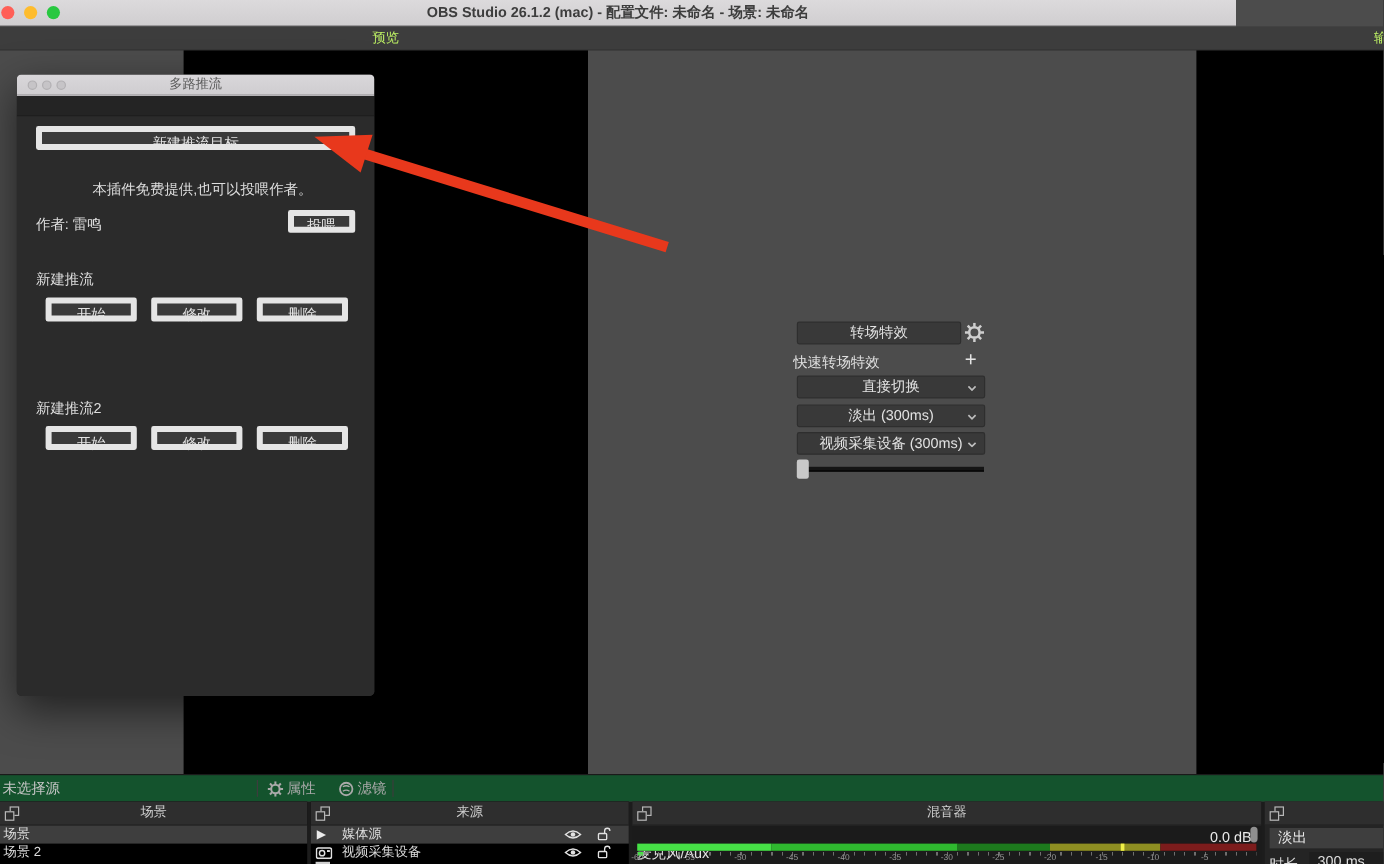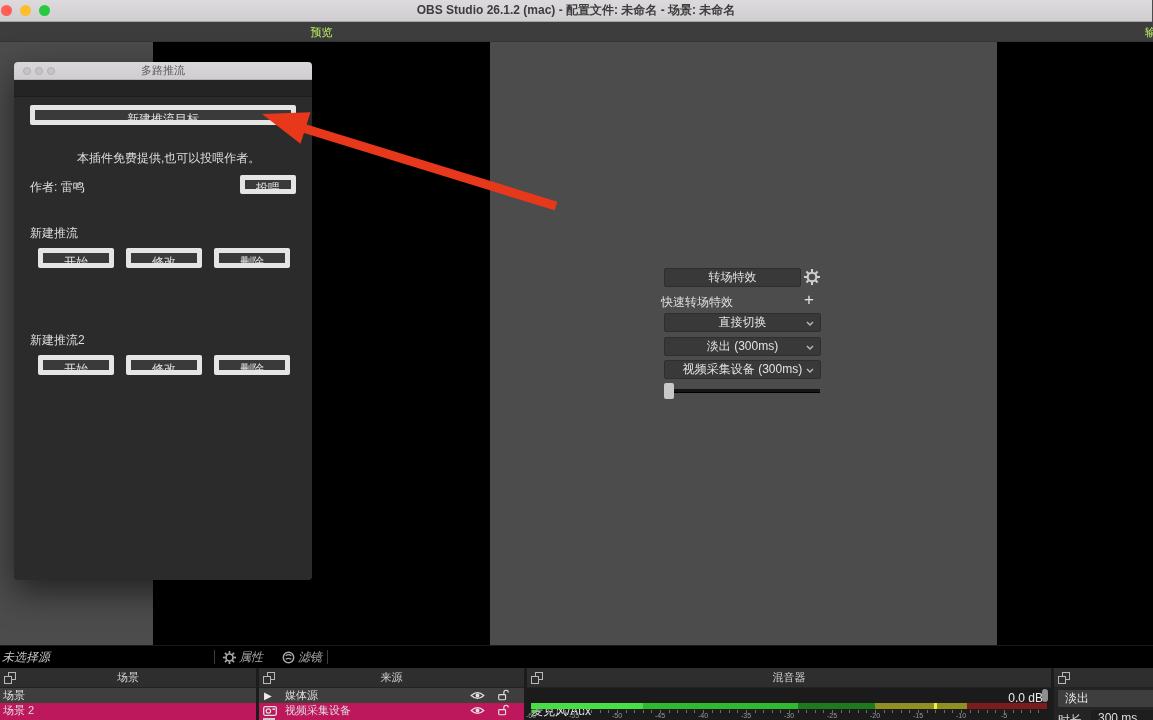--- a/index.html
+++ b/index.html
@@ -1,20 +1,20 @@
 <!DOCTYPE html>
 <html><head>
 <meta charset="utf-8">
 <style>
   html,body{margin:0;padding:0;background:#333;}
   #app{position:relative;width:1153px;height:720px;overflow:hidden;background:#4c4c4c;
        font-family:"Liberation Sans","DejaVu Sans",sans-serif;color:#ddd;-webkit-font-smoothing:antialiased;}
   .abs{position:absolute;}
   
-  .titlebar{left:0;top:0;width:1152px;height:22px;background:linear-gradient(#dcdadc,#d0ced0);
+  .titlebar{left:0;top:0;width:1030px;height:22px;background:linear-gradient(#dcdadc,#d0ced0);
             border-bottom:1px solid #a8a6a8;box-sizing:border-box;}
   .titlebar .title{width:100%;text-align:center;line-height:21px;font-size:12px;font-weight:700;color:#3d3d3d;}
   .tl{width:11px;height:11px;border-radius:50%;top:5px;}
   
   .strip{left:0;top:22px;width:1153px;height:20px;background:#3d3d3d;border-bottom:1px solid #353535;box-sizing:border-box;}
   .strip .vlabel{font-size:11px;color:#bef264;line-height:20px;text-align:center;}
   
   .canvas{background:#000;top:42px;height:603px;}
   
   .dialog{left:14px;top:62px;width:298px;height:518px;background:#282828;border-radius:4px;
@@ -29,27 +29,27 @@
        font-size:12px;text-align:center;box-sizing:border-box;}
   .dlg-text{font-size:12px;color:#dedede;}
   
   .tbtn{background:#393939;border:1px solid #2e2e2e;border-radius:2px;color:#e2e2e2;font-size:12px;
         text-align:center;box-sizing:border-box;}
   .dd{background:#393939;border:1px solid #2e2e2e;border-radius:2px;color:#e2e2e2;font-size:12px;
       text-align:center;box-sizing:border-box;}
   .dd .chev{position:absolute;right:6px;top:7px;}
   .tlabel{font-size:12px;color:#e0e0e0;}
   
-  .toolbar{left:0;top:645px;width:1153px;height:23px;background:#000000;border-top:1px solid #1a1a1a;box-sizing:border-box;font-style:italic;}
+  .toolbar{left:0;top:645px;width:1153px;height:23px;background:#14532d;border-top:1px solid #1a1a1a;box-sizing:border-box;}
   .toolbar .status{left:2px;top:0;line-height:22px;font-size:12px;color:#c6c6c6;}
   .tb-btn{font-size:12px;color:#a9a9a9;line-height:22px;}
   .vsep{width:1px;height:14px;background:#3d3d3d;top:4px;}
   
   .docks{left:0;top:668px;width:1153px;height:52px;background:#1c1c1c;}
-  .panel{position:absolute;top:0;height:52px;background:#be185d;}
+  .panel{position:absolute;top:0;height:52px;background:#000000;}
   .phead{position:absolute;left:0;top:0;width:100%;height:20px;background:#2e2e2e;
          border-bottom:1px solid #222;box-sizing:border-box;}
   .phead .ptitle{width:100%;text-align:center;font-size:11px;color:#cfcfcf;line-height:19px;}
   .float-icon{position:absolute;left:4px;top:4px;width:12px;height:12px;}
   .float-icon i{position:absolute;box-sizing:border-box;border:1px solid #b8b8b8;background:transparent;}
   .float-icon i.b{left:0;top:4px;width:8px;height:8px;background:#2e2e2e;}
   .float-icon i.a{left:4px;top:0;width:8px;height:8px;}
   .row{position:absolute;left:0;width:100%;height:15px;font-size:11px;color:#dcdcdc;line-height:15px;}
   .row.sel{background:#3e3e3e;}
   .srow-icon{position:absolute;top:2px;}

